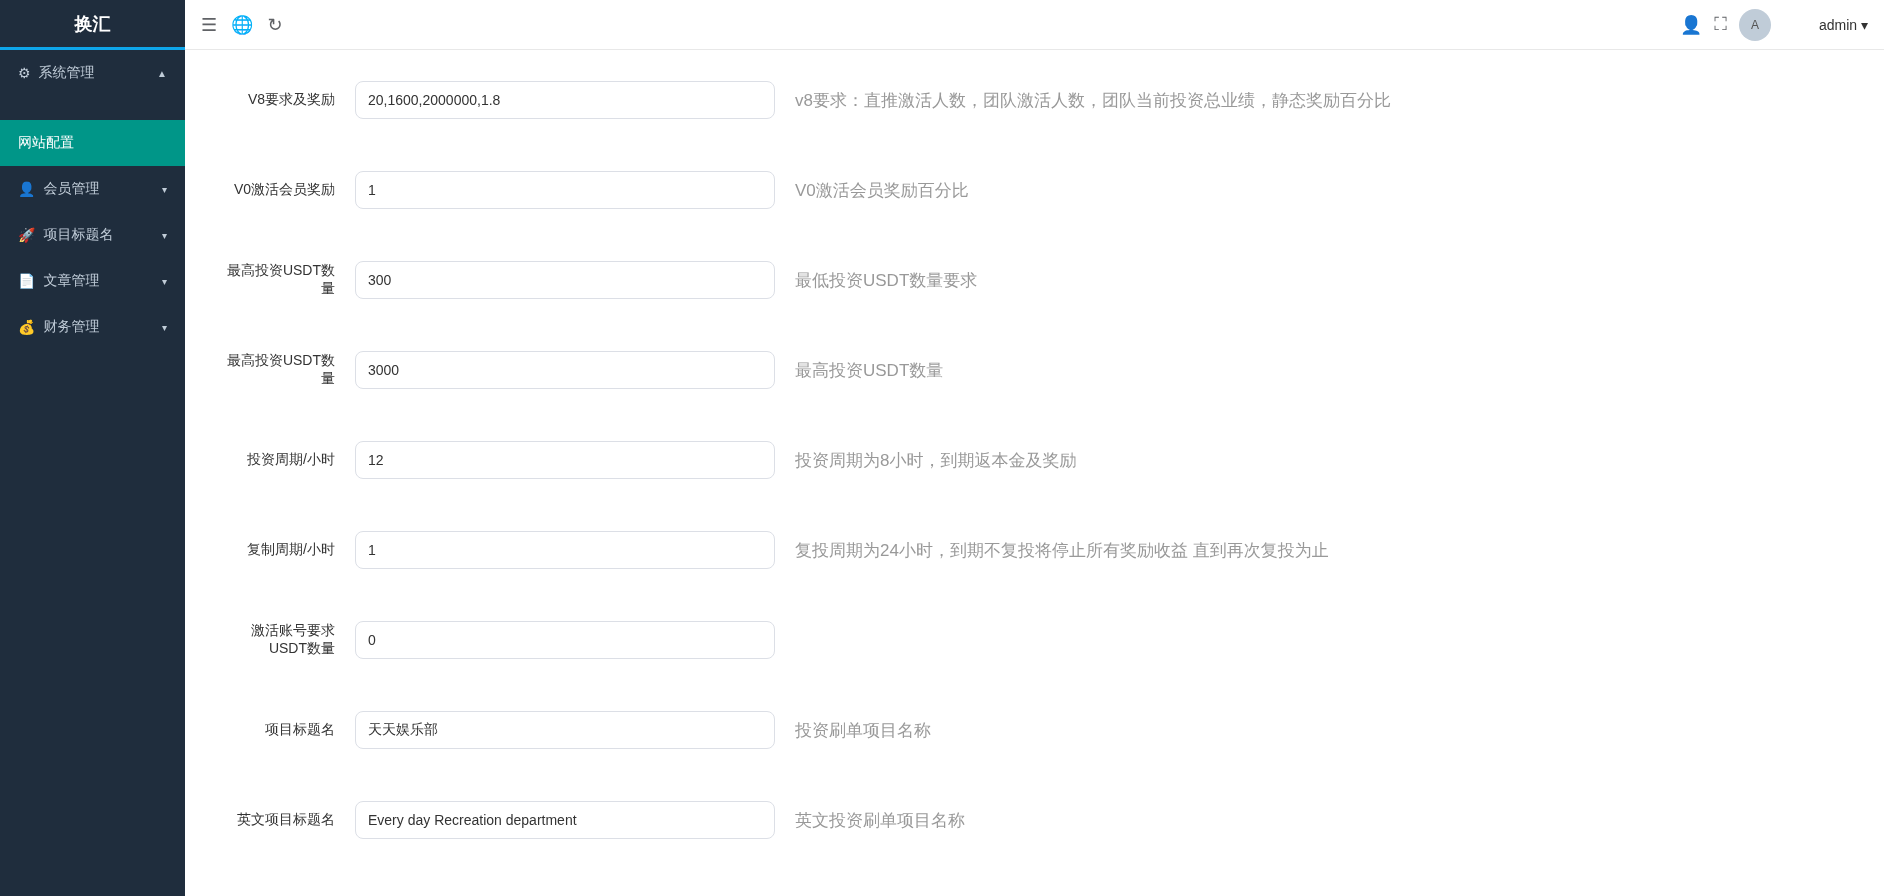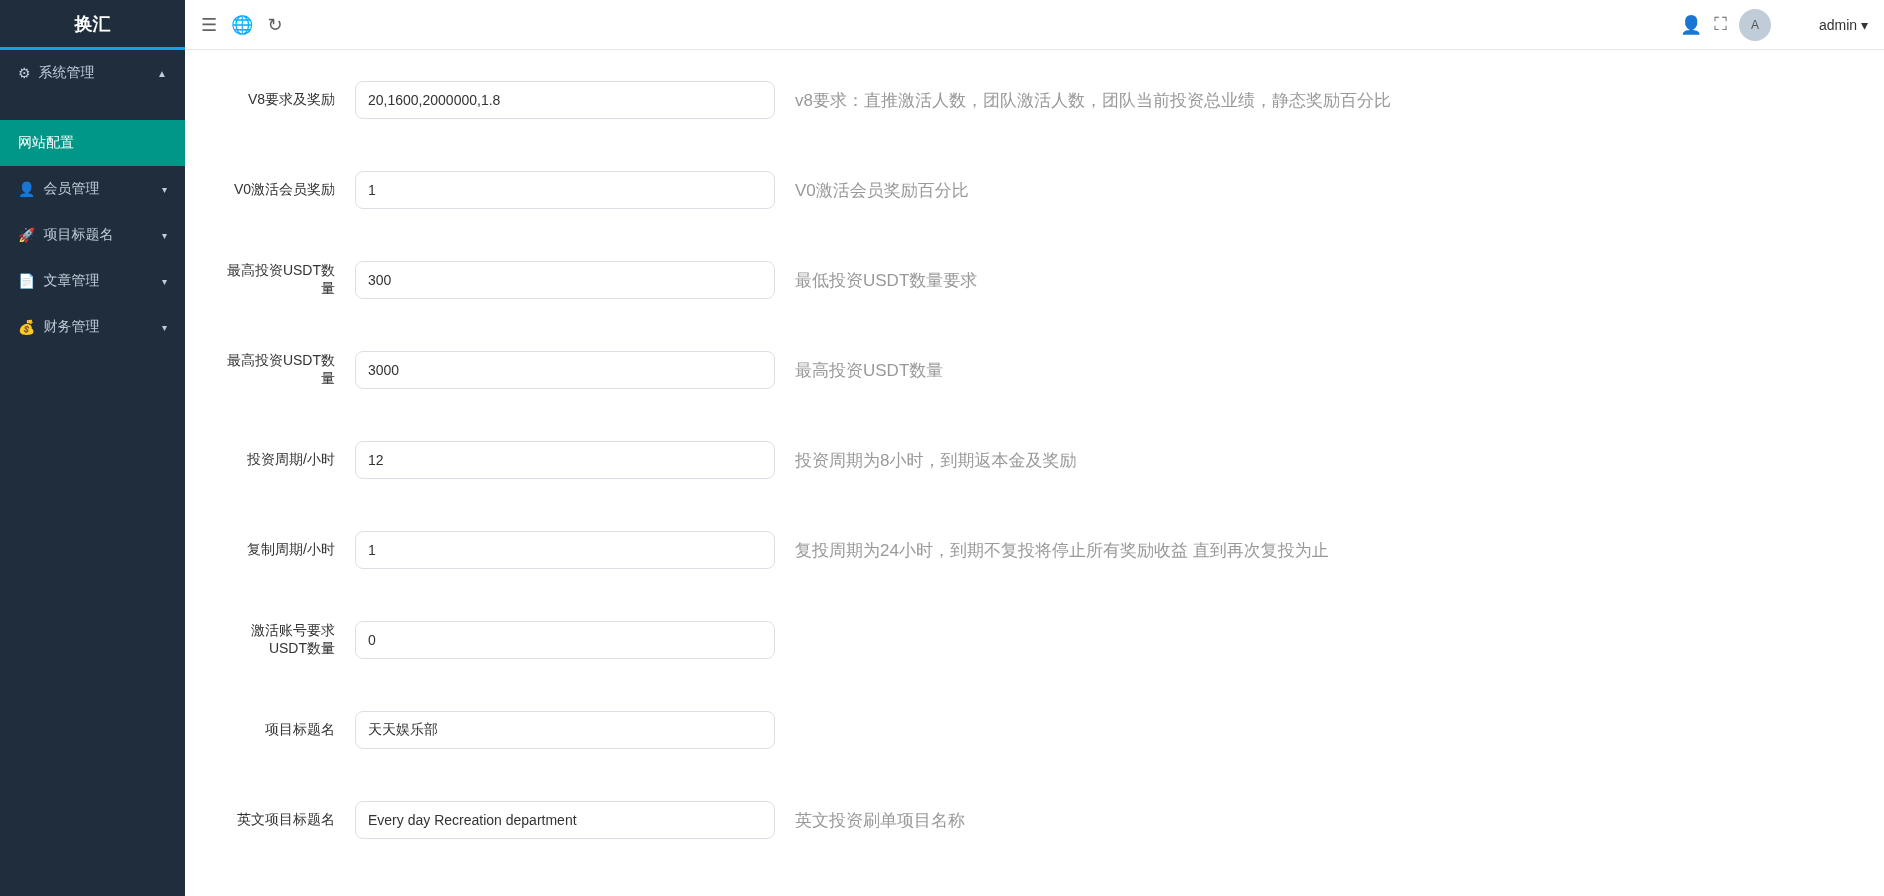--- a/index.html
+++ b/index.html
@@ -243,20 +243,21 @@
       <label class="form-label">激活账号要求USDT数量</label>
       <div class="form-input-wrap">
         <input class="form-input" type="text" value="0" style="">
       </div>
     </div>
         <div class="form-row">
       <label class="form-label">项目标题名</label>
       <div class="form-input-wrap">
         <input class="form-input" type="text" value="天天娱乐部" style="">
       </div>
+      <span class="form-hint">投资刷单项目名称</span>
     </div>
         <div class="form-row">
       <label class="form-label">英文项目标题名</label>
       <div class="form-input-wrap">
         <input class="form-input" type="text" value="Every day Recreation department" style="">
       </div>
       <span class="form-hint">英文投资刷单项目名称</span>
     </div>
       </div>
     <div class="footer-actions">

